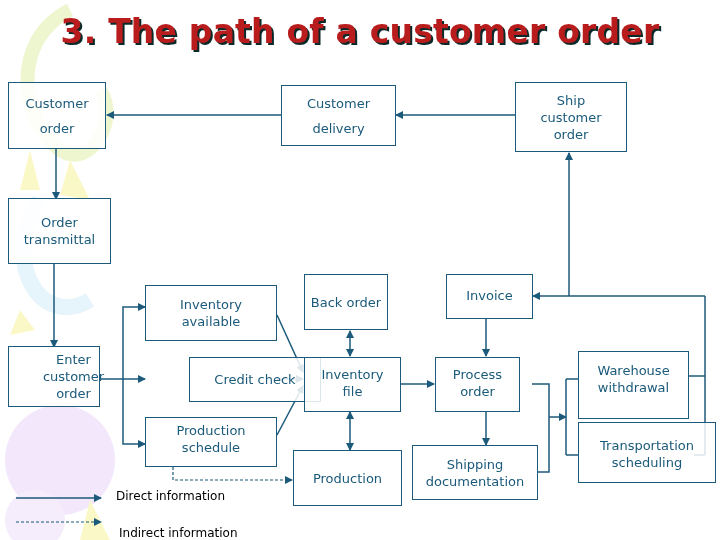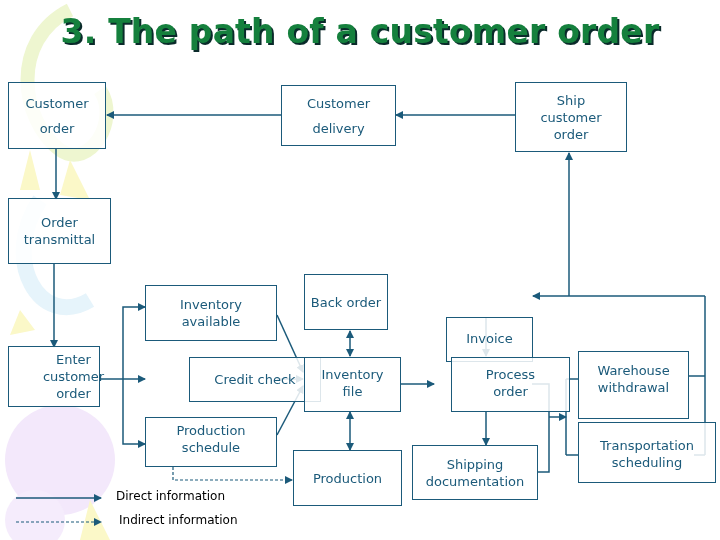--- a/index.html
+++ b/index.html
@@ -5,21 +5,21 @@
   html, body { margin: 0; padding: 0; }
   body {
     width: 720px; height: 540px; position: relative; overflow: hidden;
     background: #ffffff;
     font-family: "DejaVu Sans", sans-serif;
   }
   .bg-deco { position: absolute; left: 0; top: 0; width: 720px; height: 540px; pointer-events: none; }
   .title {
     position: absolute; left: 0; top: 12px; width: 720px; text-align: center;
     font-family: "DejaVu Sans", sans-serif; font-weight: bold; font-size: 33px;
-    color: #15803d; text-shadow: 2px 2px 0 #0a2a2a; letter-spacing: 0.2px;
+    color: #b91c1c; text-shadow: 2px 2px 0 #0a2a2a; letter-spacing: 0.2px;
   }
   .node {
     position: absolute; box-sizing: border-box;
     border: 1.5px solid #1b5a7a; background: rgba(255,255,255,0.85);
     color: #1b5a7a; font-size: 13px; line-height: 17px;
     display: flex; align-items: center; justify-content: center; text-align: center;
     white-space: pre-line;
   }
   .node.spaced { line-height: 25px; }
   .wires { position: absolute; left: 0; top: 0; width: 720px; height: 540px; }
@@ -103,35 +103,35 @@
 delivery</div>
 <div class="node" style="left:515px;top:82px;width:112px;height:70px;">Ship
 customer
 order</div>
 <div class="node" style="left:8px;top:198px;width:103px;height:66px;">Order
 transmittal</div>
 
 <div class="node" style="left:145px;top:285px;width:132px;height:56px;">Inventory
 available</div>
 <div class="node" style="left:304px;top:274px;width:84px;height:56px;">Back order</div>
-<div class="node" style="left:446px;top:274px;width:87px;height:45px;align-items:flex-start;padding-top:12px;margin-top:43px;">Invoice</div>
+<div class="node" style="left:446px;top:274px;width:87px;height:45px;align-items:flex-start;padding-top:12px;">Invoice</div>
 
 <div class="node" style="left:8px;top:346px;width:92px;height:61px;padding-left:39px;">Enter
 customer
 order</div>
 <div class="node" style="left:145px;top:357px;width:132px;height:45px;margin-left:44px;">Credit check</div>
 <div class="node" style="left:304px;top:357px;width:97px;height:55px;align-items:flex-start;padding-top:8px;">Inventory
 file</div>
-<div class="node" style="left:435px;top:357px;width:119px;height:55px;align-items:flex-start;padding-top:8px;margin-left:16px;">Process
+<div class="node" style="left:435px;top:357px;width:85px;height:55px;align-items:flex-start;padding-top:8px;">Process
 order</div>
 <div class="node" style="left:578px;top:351px;width:111px;height:68px;align-items:flex-start;padding-top:10px;">Warehouse
 withdrawal</div>
 
 <div class="node" style="left:145px;top:417px;width:132px;height:50px;align-items:flex-start;padding-top:4px;">Production
 schedule</div>
 <div class="node" style="left:293px;top:450px;width:109px;height:56px;">Production</div>
 <div class="node" style="left:412px;top:445px;width:126px;height:55px;">Shipping
 documentation</div>
 <div class="node" style="left:578px;top:422px;width:138px;height:61px;align-items:flex-start;padding-top:14px;">Transportation
 scheduling</div>
 
 <div class="legend-text" style="left:116px;top:489px;">Direct information</div>
-<div class="legend-text" style="left:119px;top:513px;">Indirect information</div>
+<div class="legend-text" style="left:119px;top:526px;">Indirect information</div>
 
 </body></html>

